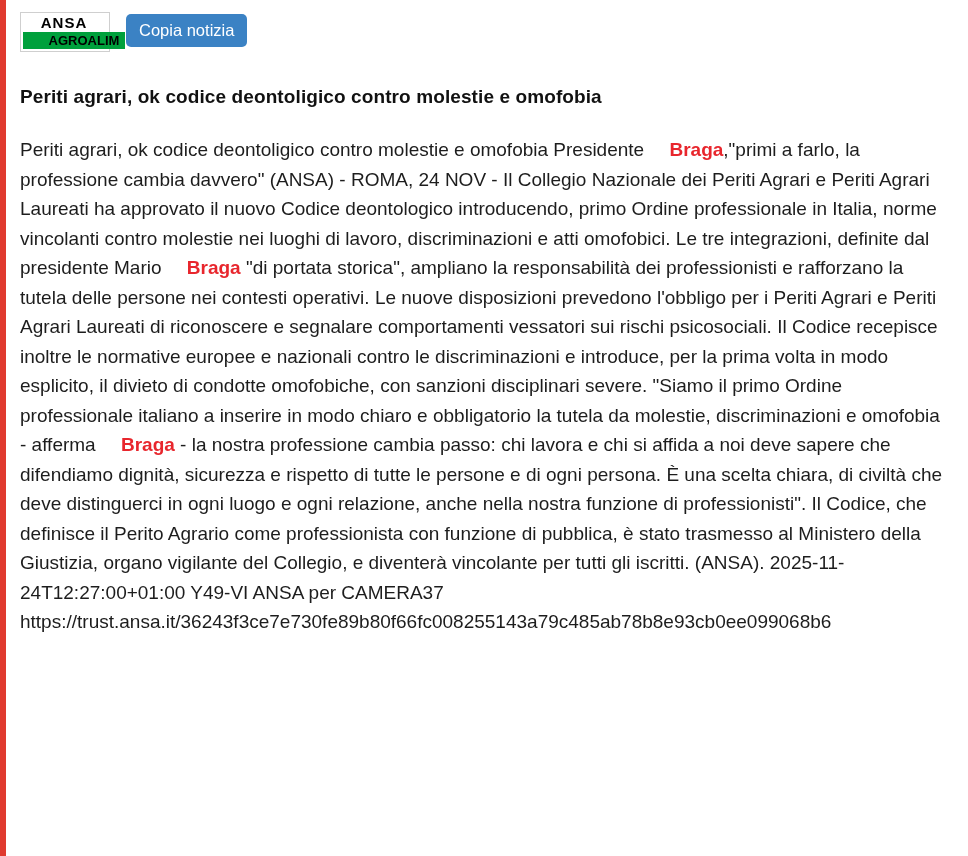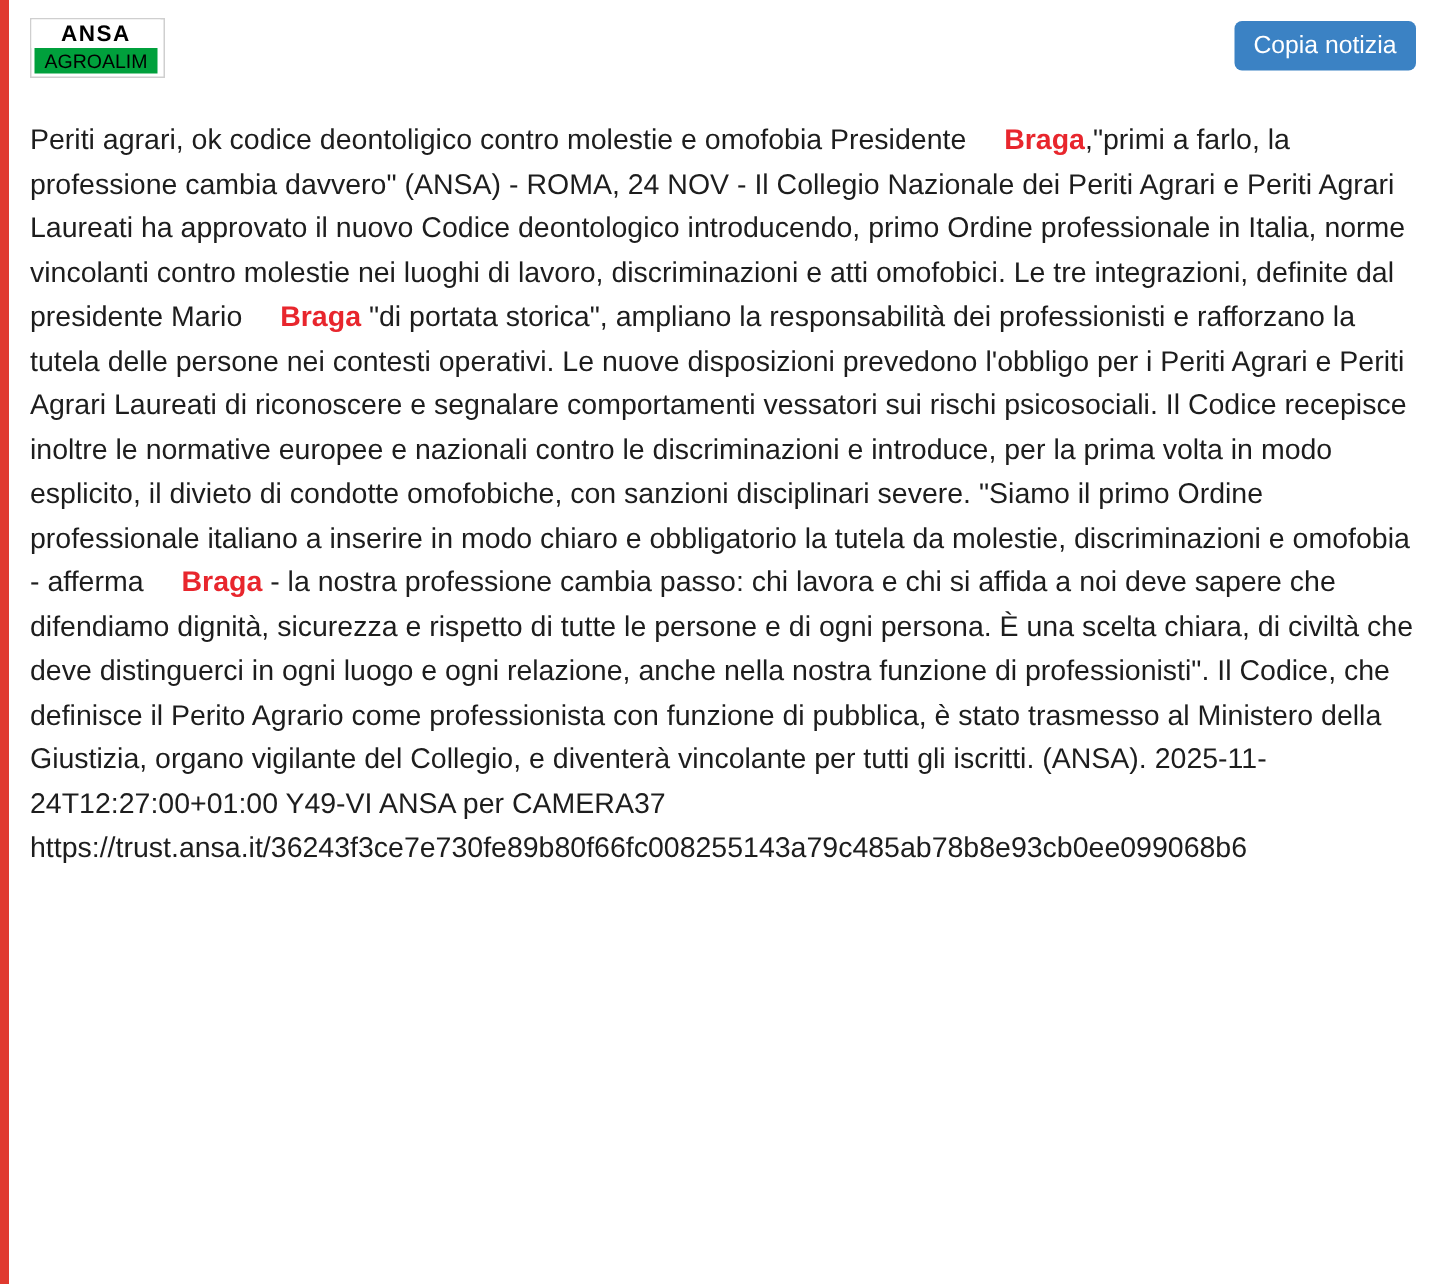--- a/index.html
+++ b/index.html
@@ -24,21 +24,21 @@
     background: #ffffff;
   }
   .inner {
     padding: 12px 20px 0 14px;
     position: relative;
   }
   
   .header-row {
     display: flex;
     align-items: flex-start;
-    justify-content: space-between;
+    gap: 16px;
   }
   .logo {
     width: 88px;
     height: 38px;
     background: #ffffff;
     border: 1px solid #cfcfcf;
     display: block;
     position: relative;
     flex: 0 0 auto;
   }
@@ -55,24 +55,25 @@
     text-align: center;
     line-height: 19px;
   }
   .logo .logo-bottom {
     position: absolute;
     left: 2px; top: 19px;
     width: 82px; height: 17px;
     background: #00a03c;
     color: #000000;
     font-family: "Liberation Sans", sans-serif;
-    font-weight: normal;
+    font-weight: bold;
     font-size: 13px;
     text-align: center;
     line-height: 17px;
+    padding-left: 20px;
   }
   .copy-button {
     background: #3b82c4;
     color: #ffffff;
     border: none;
     border-radius: 5px;
     font-family: "Liberation Sans", sans-serif;
     font-size: 16.5px;
     padding: 7px 13px;
     margin-right: 4px;
@@ -116,17 +117,18 @@
 
     <div class="header-row">
       <div class="logo">
         <span class="logo-top">ANSA</span>
         <span class="logo-bottom">AGROALIM</span>
       </div>
       <button class="copy-button">Copia notizia</button>
     </div>
 
 
+    <div class="headline">Periti agrari, ok codice deontoligico contro molestie e omofobia</div>
 
     <div class="article"><span>Periti agrari, ok codice deontoligico contro molestie e omofobia Presidente </span><span class="hl" style="color: rgb(232, 38, 45);">Braga</span><span>,"primi a farlo, la professione cambia davvero" (ANSA) - ROMA, 24 NOV - Il Collegio Nazionale dei Periti Agrari e Periti Agrari Laureati ha approvato il nuovo Codice deontologico introducendo, primo Ordine professionale in Italia, norme vincolanti contro molestie nei luoghi di lavoro, discriminazioni e atti omofobici. Le tre integrazioni, definite dal presidente Mario </span><span class="hl" style="color: rgb(232, 38, 45);">Braga</span><span> "di portata storica", ampliano la responsabilità dei professionisti e rafforzano la tutela delle persone nei contesti operativi. Le nuove disposizioni prevedono l'obbligo per i Periti Agrari e Periti Agrari Laureati di riconoscere e segnalare comportamenti vessatori sui rischi psicosociali. Il Codice recepisce inoltre le normative europee e nazionali contro le discriminazioni e introduce, per la prima volta in modo esplicito, il divieto di condotte omofobiche, con sanzioni disciplinari severe. "Siamo il primo Ordine professionale italiano a inserire in modo chiaro e obbligatorio la tutela da molestie, discriminazioni e omofobia - afferma </span><span class="hl" style="color: rgb(232, 38, 45);">Braga</span><span> - la nostra professione cambia passo: chi lavora e chi si affida a noi deve sapere che difendiamo dignità, sicurezza e rispetto di tutte le persone e di ogni persona. È una scelta chiara, di civiltà che deve distinguerci in ogni luogo e ogni relazione, anche nella nostra funzione di professionisti". Il Codice, che definisce il Perito Agrario come professionista con funzione di pubblica, è stato trasmesso al Ministero della Giustizia, organo vigilante del Collegio, e diventerà vincolante per tutti gli iscritti. (ANSA). 2025-11-24T12:27:00+01:00 Y49-VI ANSA per CAMERA37 https://trust.ansa.it/36243f3ce7e730fe89b80f66fc008255143a79c485ab78b8e93cb0ee099068b6</span></div>
 
   </div>
 </div>
 
 </body></html>

